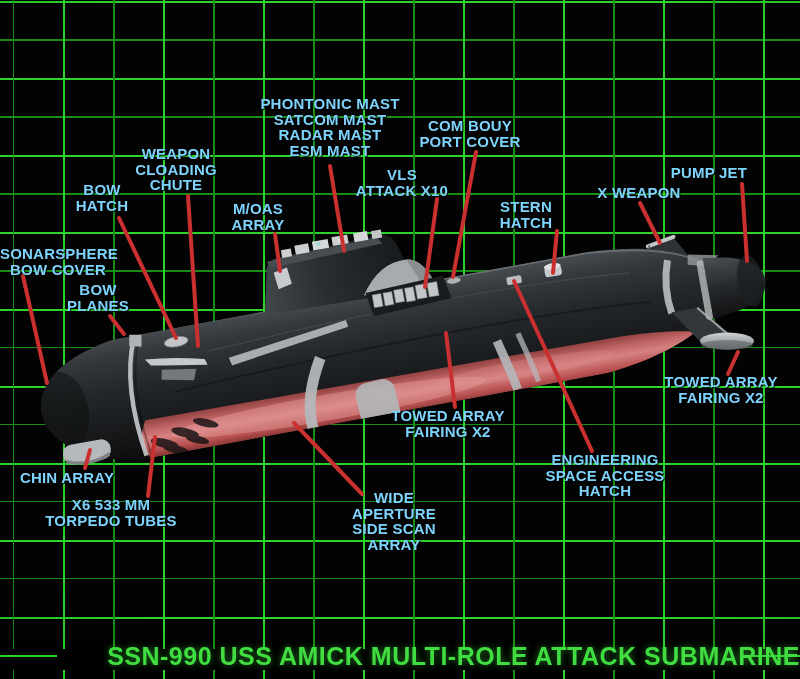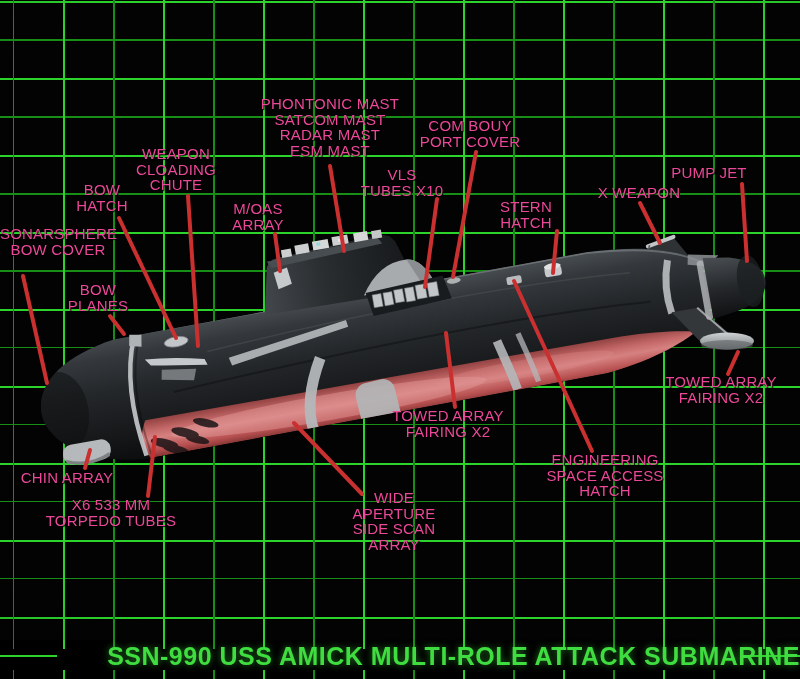--- a/index.html
+++ b/index.html
@@ -10,21 +10,21 @@
     background-image:
       repeating-linear-gradient(90deg,#2bd32b 0 2px,transparent 2px 100px),
       repeating-linear-gradient(90deg,#178f17 0 1.5px,transparent 1.5px 100px),
       repeating-linear-gradient(180deg,#2bd32b 0 2px,transparent 2px 77px),
       repeating-linear-gradient(180deg,#178f17 0 1.5px,transparent 1.5px 77px);
     background-position:63px 0,13px 0,0 1px,0 39px;}
   #vignette{position:absolute;inset:0;pointer-events:none;
     background:radial-gradient(120% 95% at 50% 45%,transparent 55%,rgba(0,0,0,.45) 100%);}
   svg{position:absolute;left:0;top:0;}
   
-  .lbl{position:absolute;color:#ec4899;font-weight:normal;font-size:15px;line-height:15.5px;
+  .lbl{position:absolute;color:#7dd3fc;font-weight:bold;font-size:15px;line-height:15.5px;
        letter-spacing:.2px;text-align:center;white-space:pre-line;
        text-shadow:1px 1px 1px rgba(0,0,0,.9);}
   
   #band{position:absolute;left:0;top:640px;width:800px;height:39px;background:#000;}
   #band .tick-top,#band .tick-bottom{position:absolute;left:0;width:100%;height:9px;
     background-image:
       repeating-linear-gradient(90deg,#2bd32b 0 2px,transparent 2px 100px),
       repeating-linear-gradient(90deg,#178f17 0 1.5px,transparent 1.5px 100px);
     background-position:63px 0,13px 0;}
   #band .tick-top{top:0}
@@ -210,35 +210,35 @@
       <line x1="728" y1="374" x2="738" y2="352"></line>
       <line x1="455" y1="407" x2="446" y2="333"></line>
       <line x1="592" y1="451" x2="514" y2="281"></line>
       <line x1="362" y1="494" x2="294" y2="423"></line>
       <line x1="148" y1="496" x2="155" y2="437"></line>
       <line x1="85" y1="468" x2="90" y2="450"></line>
       <line x1="110" y1="316" x2="124" y2="334"></line>
     </g>
   </svg>
 
-  <div class="lbl" style="left:0px;top:226px;width:116px">SONARSPHERE
+  <div class="lbl" style="left:0px;top:246px;width:116px">SONARSPHERE
 BOW COVER</div>
   <div class="lbl" style="left:57px;top:182px;width:90px">BOW
 HATCH</div>
   <div class="lbl" style="left:126px;top:146px;width:100px">WEAPON
 CLOADING
 CHUTE</div>
   <div class="lbl" style="left:248px;top:96px;width:164px">PHONTONIC MAST
 SATCOM MAST
 RADAR MAST
 ESM MAST</div>
   <div class="lbl" style="left:218px;top:201px;width:80px">M/OAS
 ARRAY</div>
   <div class="lbl" style="left:342px;top:167px;width:120px">VLS
-TUBES X10</div>
+ATTACK X10</div>
   <div class="lbl" style="left:410px;top:118px;width:120px">COM BOUY
 PORT COVER</div>
   <div class="lbl" style="left:486px;top:199px;width:80px">STERN
 HATCH</div>
   <div class="lbl" style="left:579px;top:185px;width:120px">X WEAPON</div>
   <div class="lbl" style="left:649px;top:165px;width:120px">PUMP JET</div>
   <div class="lbl" style="left:656px;top:374px;width:130px">TOWED ARRAY
 FAIRING X2</div>
   <div class="lbl" style="left:383px;top:408px;width:130px">TOWED ARRAY
 FAIRING X2</div>

